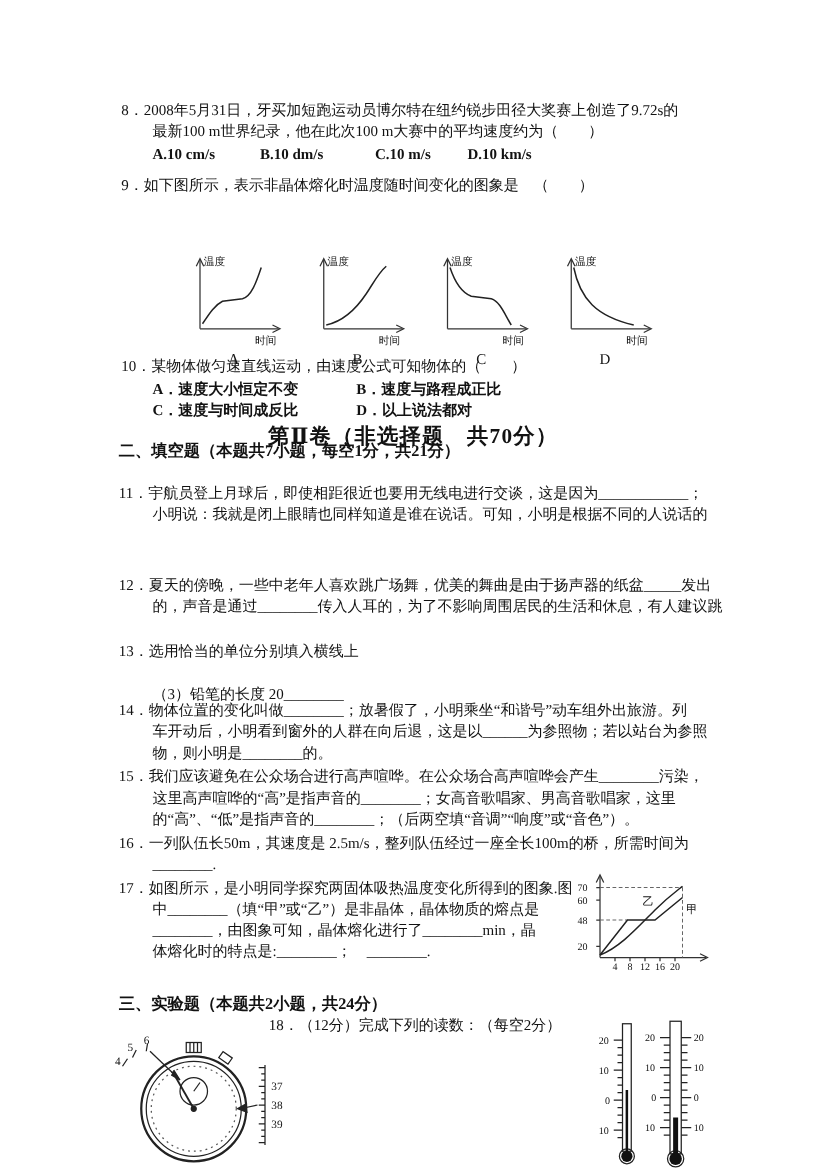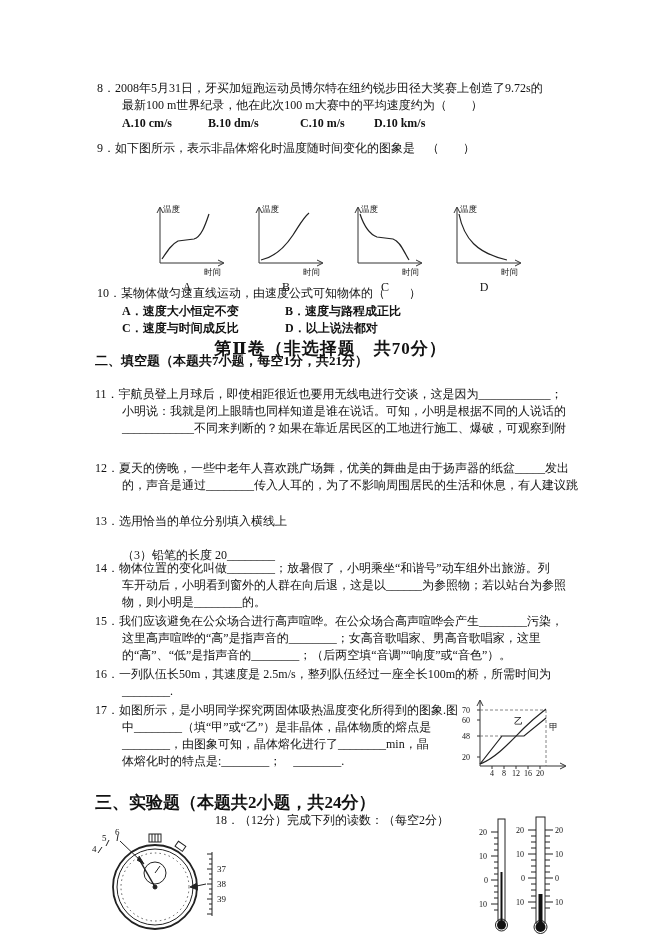--- a/index.html
+++ b/index.html
@@ -96,21 +96,20 @@
   <span class="opt" style="top:303px;left:285px">B．速度与路程成正比</span>
   <span class="opt" style="top:320px;left:122px">C．速度与时间成反比</span>
   <span class="opt" style="top:320px;left:285px">D．以上说法都对</span>
 
   <div class="ln bold title center" style="top:340px;left:0;width:661px">第Ⅱ卷（非选择题　共70分）</div>
 
   <div class="ln bold" style="top:352px;left:95px;font-size:13px">二、填空题（本题共7小题，每空1分，共21分）</div>
 
   <div class="ln" style="top:386px;left:95px">11．宇航员登上月球后，即使相距很近也要用无线电进行交谈，这是因为____________；</div>
   <div class="ln" style="top:403px;left:122px">小明说：我就是闭上眼睛也同样知道是谁在说话。可知，小明是根据不同的人说话的</div>
-  <div class="ln" style="top:420px;left:122px">____________不同来判断的？如果在靠近居民区的工地进行施工、爆破，可观察到附</div>
 
   <div class="ln" style="top:460px;left:95px">12．夏天的傍晚，一些中老年人喜欢跳广场舞，优美的舞曲是由于扬声器的纸盆_____发出</div>
   <div class="ln" style="top:477px;left:122px">的，声音是通过________传入人耳的，为了不影响周围居民的生活和休息，有人建议跳</div>
 
   <div class="ln" style="top:513px;left:95px">13．选用恰当的单位分别填入横线上</div>
   <div class="ln" style="top:547px;left:122px">（3）铅笔的长度 20________</div>
 
   <div class="ln" style="top:560px;left:95px">14．物体位置的变化叫做________；放暑假了，小明乘坐“和谐号”动车组外出旅游。列</div>
   <div class="ln" style="top:577px;left:122px">车开动后，小明看到窗外的人群在向后退，这是以______为参照物；若以站台为参照</div>
   <div class="ln" style="top:594px;left:122px">物，则小明是________的。</div>
@@ -146,21 +145,21 @@
       <text x="42" y="80" font-size="8" text-anchor="middle">4</text>
       <text x="54" y="80" font-size="8" text-anchor="middle">8</text>
       <text x="66" y="80" font-size="8" text-anchor="middle">12</text>
       <text x="78" y="80" font-size="8" text-anchor="middle">16</text>
       <text x="90" y="80" font-size="8" text-anchor="middle">20</text>
       <text x="64" y="28" font-size="9">乙</text>
       <text x="99" y="34" font-size="9">甲</text>
     </svg>
   </div>
 
-  <div class="ln bold" style="top:794px;left:95px;font-size:17px">三、实验题（本题共2小题，共24分）</div>
+  <div class="ln bold" style="top:794px;left:95px;font-size:13px">三、实验题（本题共2小题，共24分）</div>
 
   <div class="ln" style="top:812px;left:215px">18．（12分）完成下列的读数：（每空2分）</div>
 
   <div style="position:absolute;left:86px;top:826px">
     <svg width="160" height="108" viewBox="0 0 160 108">
       <g stroke="#222" fill="none" stroke-width="1">
         <rect x="63" y="8" width="12" height="8"></rect>
         <path d="M66,8 v8 M69,8 v8 M72,8 v8"></path>
         <rect x="90" y="17" width="9" height="6" transform="rotate(35 94 20)"></rect>
         <circle cx="69" cy="61" r="42" stroke-width="1.8"></circle>

